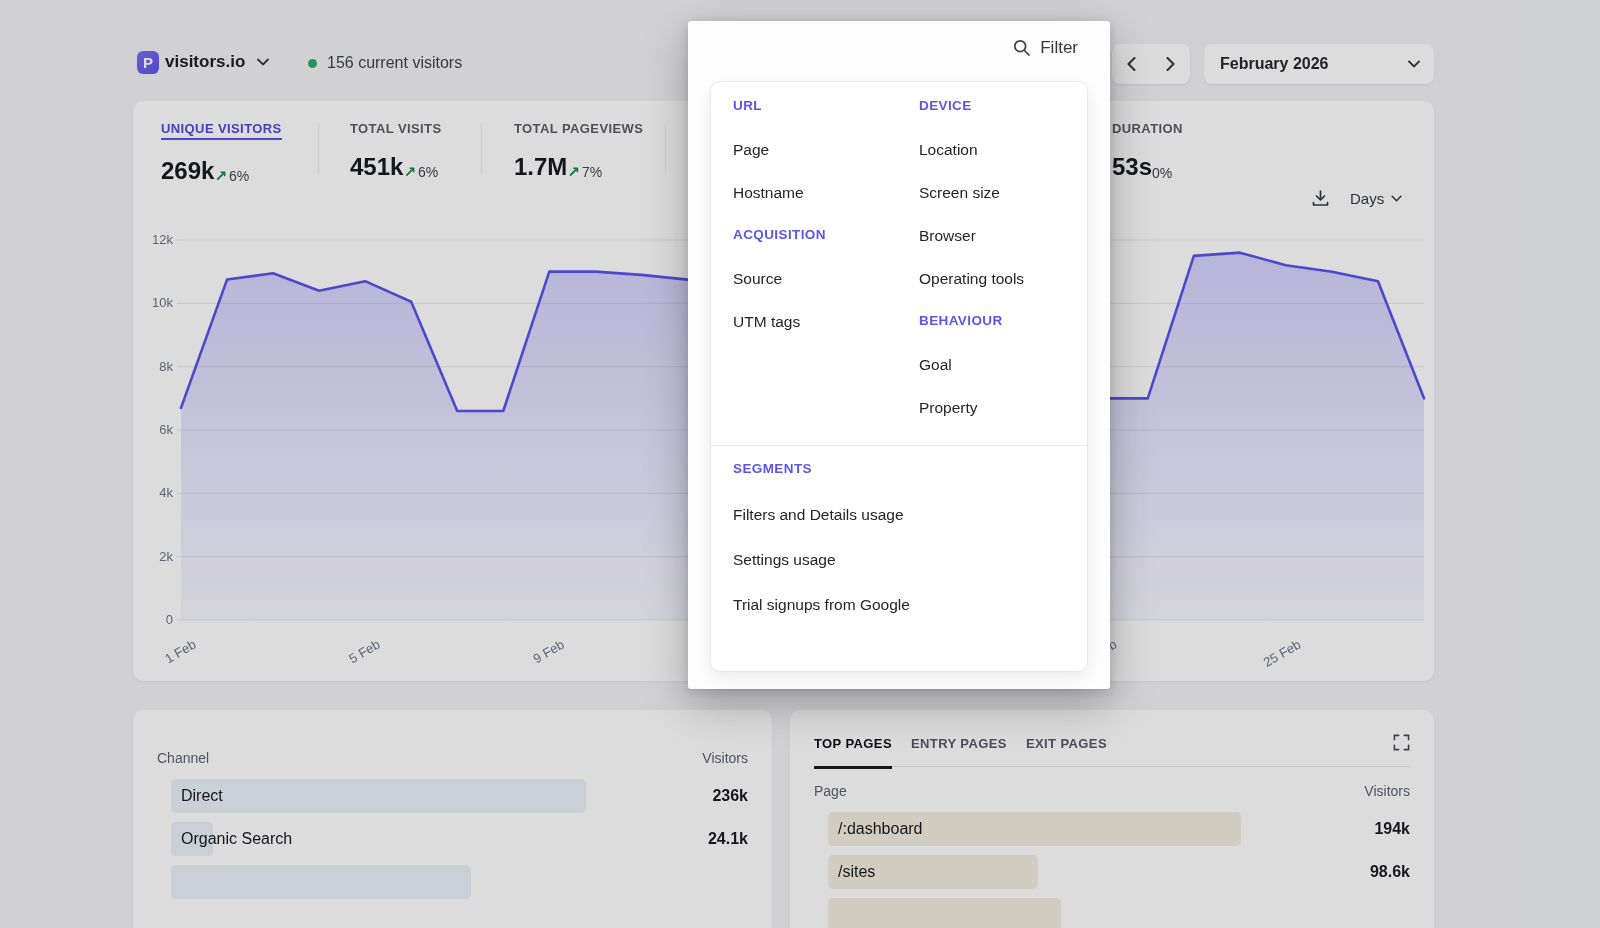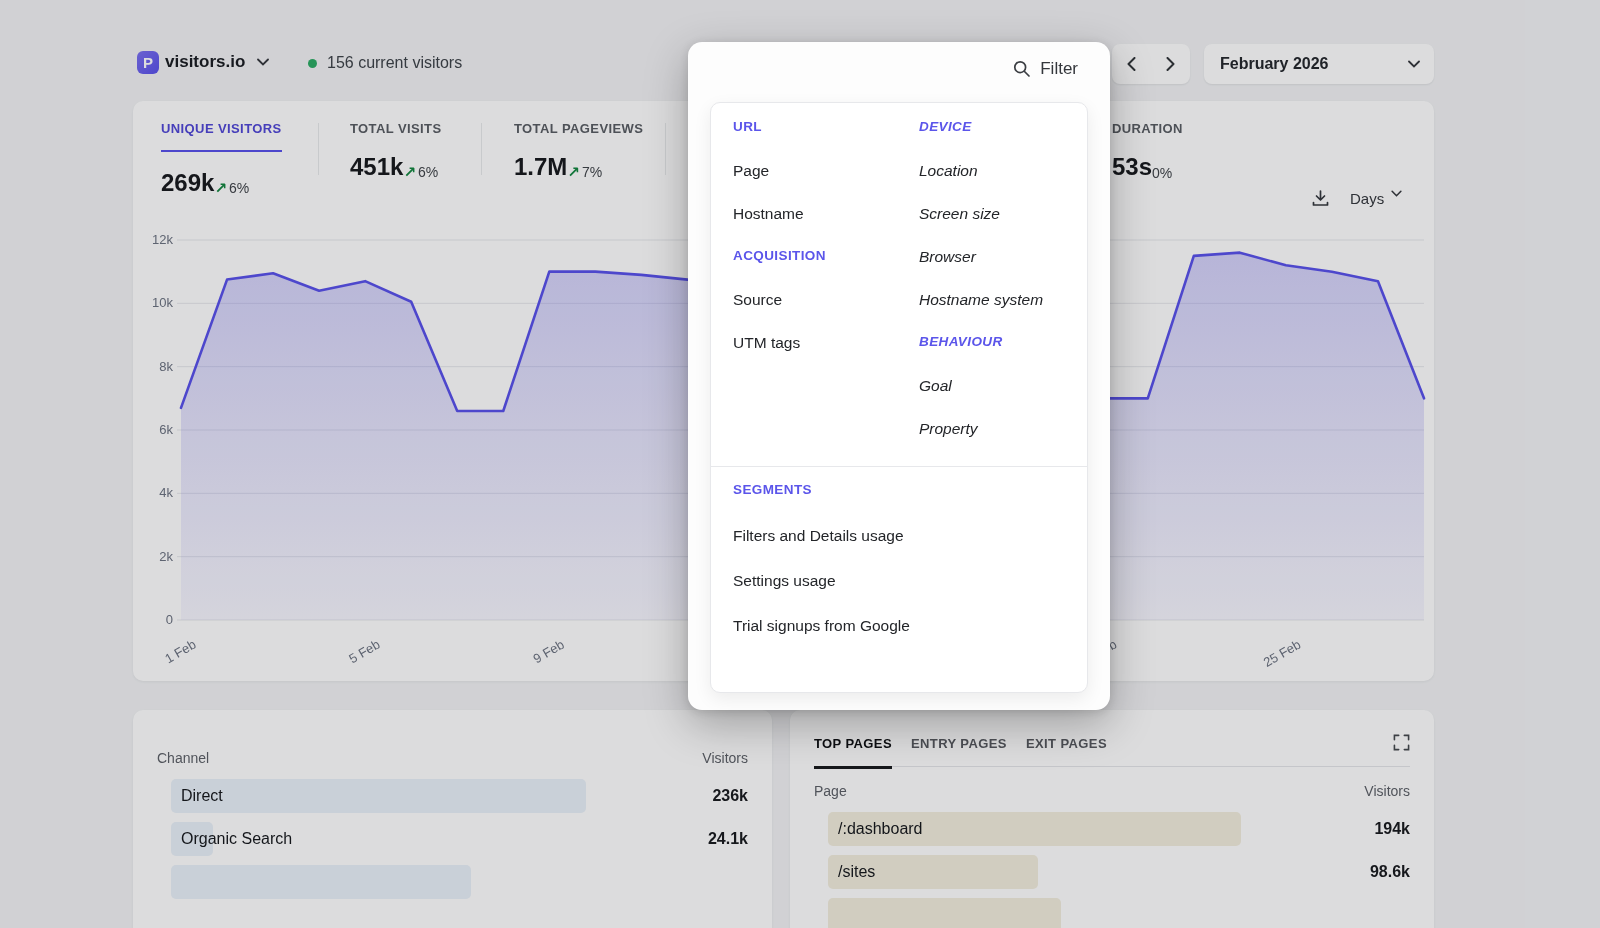--- a/index.html
+++ b/index.html
@@ -37,31 +37,31 @@
   .date-box span { font-size:16px; font-weight:700; color:#23262b; }
 
   
   .main-card {
     position:absolute; left:133px; top:101px; width:1301px; height:580px;
     background:#fff; border-radius:10px; box-shadow:0 1px 3px rgba(0,0,0,.06);
   }
   .stat { position:absolute; top:20px; cursor:pointer; }
   .stat-1 { left:28px; } .stat-2 { left:217px; } .stat-3 { left:381px; } .stat-4 { left:979px; }
   .stat-label { font-size:13px; font-weight:700; letter-spacing:.4px; color:#585c62; }
-  .stat.active .stat-label { color:#4f46d6; border-bottom:2px solid #5850ec; padding-bottom:14px; }
+  .stat.active .stat-label { color:#4f46d6; border-bottom:2px solid #5850ec; padding-bottom:2px; }
   .stat-valrow { margin-top:17px; display:flex; align-items:flex-end; }
   .stat-value { font-size:24px; font-weight:800; color:#16181c; }
   .stat-change { font-size:14px; color:#3f4348; font-weight:500; }
   .stat-change .arr { color:#12873f; font-size:15px; font-weight:700; margin-right:2px; }
   .stat-divider { position:absolute; top:22px; width:1px; height:52px; background:#e8eaec; }
   .sd-1 { left:185px; } .sd-2 { left:348px; } .sd-3 { left:532px; }
 
   .chart-controls { position:absolute; left:1178px; top:88px; display:flex; align-items:center; gap:20px; }
   .dl-btn { cursor:pointer; display:flex; align-items:center; }
-  .interval-btn { display:flex; align-items:flex-start; gap:7px; cursor:pointer; }
+  .interval-btn { display:flex; align-items:center; gap:7px; cursor:pointer; }
   .interval-btn span { font-size:15px; color:#33373c; }
 
   svg.chart { position:absolute; left:0; top:0; width:1301px; height:580px; }
 
   
   .panel {
     position:absolute; top:710px; height:260px; background:#fff;
     border-radius:10px 10px 0 0; box-shadow:0 1px 3px rgba(0,0,0,.06);
     padding:24px 24px 0;
   }
@@ -77,35 +77,35 @@
   .prow { position:relative; height:34px; margin-bottom:9px; cursor:pointer;margin-left:14px; }
   .pbar { position:absolute; left:0; top:0; bottom:0; border-radius:5px; }
   .panel-left .pbar { background:#e9f1f9; }
   .panel-right .pbar { background:#f3eedd; }
   .prow-label { position:absolute; left:10px; top:50%; transform:translateY(-50%); font-size:16px; color:#14171b; }
   .prow-value { position:absolute; right:0; top:50%; transform:translateY(-50%); font-size:16px; font-weight:600; color:#17191d; }
 
   
   .dim-overlay { position:absolute; inset:0; background:rgba(18,21,28,0.15); z-index:40; pointer-events:none; }
   .popover {
-    position:absolute; left:688px; top:42px; width:422px; height:668px; z-index:50;
-    background:#fdfdfd; border-radius:14px;
+    position:absolute; left:688px; top:21px; width:422px; height:668px; z-index:50;
+    background:#fdfdfd; border-radius:3px;
     box-shadow:0 14px 44px rgba(0,0,0,.28), 0 2px 10px rgba(0,0,0,.12);
   }
   .filter-btn { position:absolute; top:17px; right:32px; display:flex; align-items:center; gap:9px; cursor:pointer; }
   .filter-btn span { font-size:17px; color:#34373c; }
   .fpanel {
     position:absolute; left:22px; top:60px; width:378px; height:591px;
     background:#fff; border:1px solid #e7e8eb; border-radius:10px;
     box-shadow:0 6px 18px rgba(0,0,0,.07);
     padding:16px 0 0;
   }
   .fcols { display:flex; padding:0 22px; }
   .fcol-left { width:186px; }
-  .fcol-right { flex:1;font-style:italic; }
+  .fcol-right { flex:1; }
   .f-heading { font-size:13.5px; font-weight:700; letter-spacing:.4px; color:#5b55ea; height:20px; margin-bottom:23px; }
   .f-item { font-size:15.5px; color:#232529; height:20px; margin-bottom:23px; cursor:pointer; }
   .f-divider { border-top:1px solid #e7e8eb; margin-top:3px; }
   .fsegments { padding:15px 22px 0; }
   .fsegments .f-heading { margin-bottom:25px; }
   .fsegments .f-item { margin-bottom:25px; }
 </style>
 </head>
 <body>
 
@@ -293,21 +293,21 @@
         <div class="f-item">Hostname</div>
         <div class="f-heading">ACQUISITION</div>
         <div class="f-item">Source</div>
         <div class="f-item">UTM tags</div>
       </div>
       <div class="fcol-right">
         <div class="f-heading">DEVICE</div>
         <div class="f-item">Location</div>
         <div class="f-item">Screen size</div>
         <div class="f-item">Browser</div>
-        <div class="f-item">Hostname system</div>
+        <div class="f-item">Operating tools</div>
         <div class="f-heading">BEHAVIOUR</div>
         <div class="f-item">Goal</div>
         <div class="f-item">Property</div>
       </div>
     </div>
     <div class="f-divider"></div>
     <div class="fsegments">
       <div class="f-heading">SEGMENTS</div>
       <div class="f-item">Filters and Details usage</div>
       <div class="f-item">Settings usage</div>

